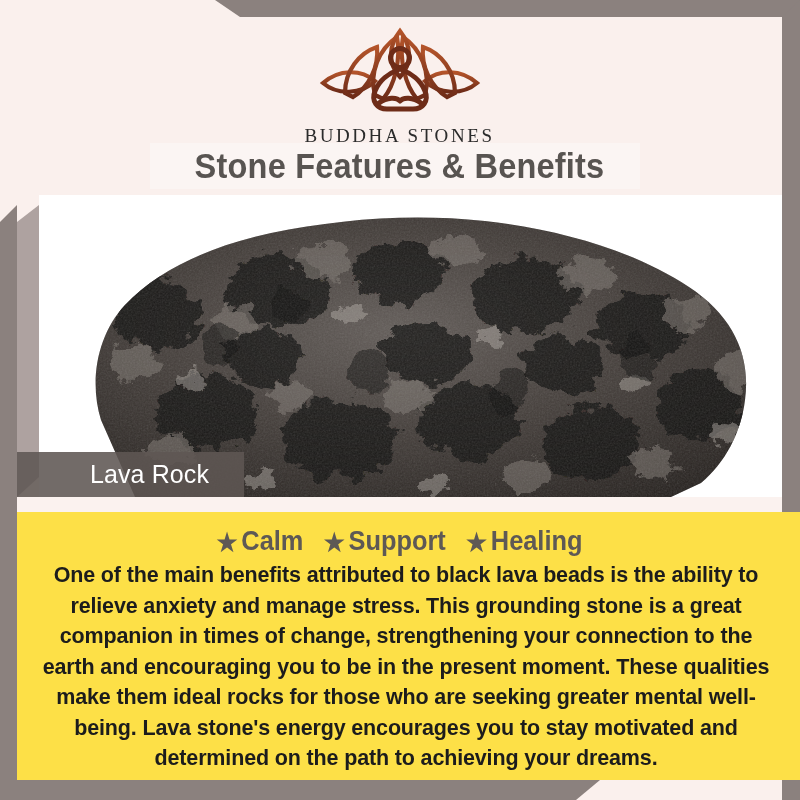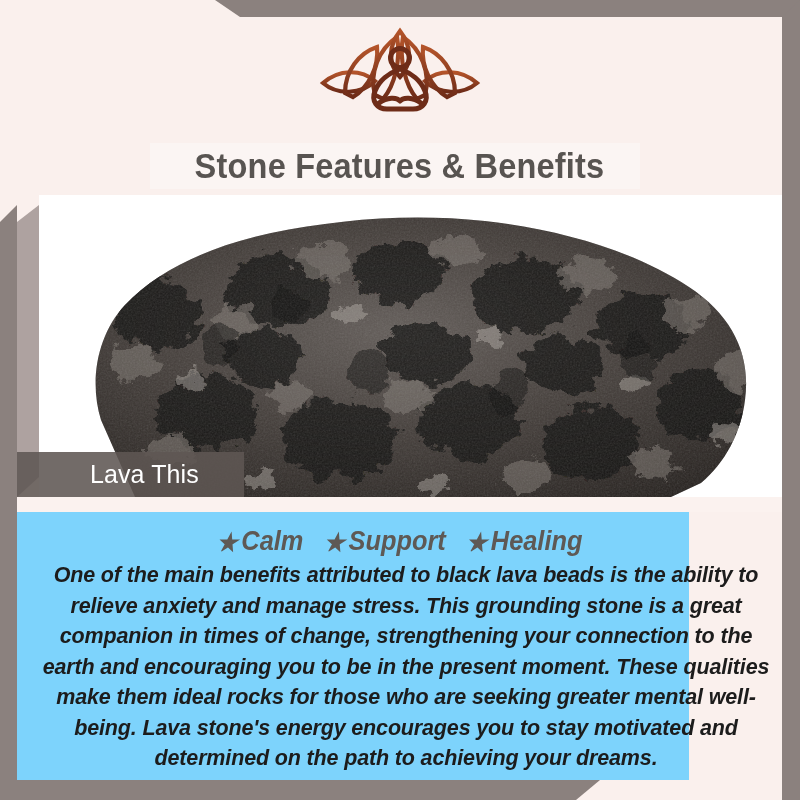--- a/index.html
+++ b/index.html
@@ -171,24 +171,23 @@
     width: 765px;
     height: 15px;
     background: #fbf2ef;
   }
 
   
   .body-card {
     position: absolute;
     left: 17px;
     top: 512px;
-    width: 672px;
+    width: 784px;
     height: 268px;
-    background: #7dd3fc;
-    font-style: italic;
+    background: #fde047;
   }
 
   .benefits {
     position: absolute;
     left: 0;
     top: 10px;
     width: 765px;
     text-align: center;
     white-space: nowrap;
     color: #5e5955;
@@ -262,20 +261,21 @@
         </g>
         <g fill="none" stroke="#6e2c18" stroke-width="5" stroke-linecap="round" stroke-linejoin="round">
 
           <circle cx="95" cy="33" r="9.5"></circle>
 
           <path d="M95,44 C84,48 74,56 70,66 C66,76 72,84 82,84 L108,84 C118,84 124,76 120,66 C116,56 106,48 95,44 Z"></path>
 
           <path d="M74,78 C82,72 92,72 95,76 C98,72 108,72 116,78"></path>
         </g>
       </svg>
+      <span class="logo-word">BUDDHA STONES</span>
     </div>
   </div>
 
   <div class="title-band"></div>
   <div class="title-text">Stone Features &amp; Benefits</div>
 
   <div class="photo">
     <svg width="743" height="302" viewBox="0 0 743 302" preserveAspectRatio="none">
       <defs>
         <radialGradient id="rockCore" cx="48%" cy="45%" r="68%">
@@ -359,21 +359,21 @@
             <ellipse cx="248" cy="110" rx="14" ry="18"></ellipse>
           </g>
         </g>
         <rect width="743" height="302" filter="url(#grain)" opacity="0.34"></rect>
         <rect width="743" height="302" fill="#2a2422" opacity="0.1"></rect>
       </g>
     </svg>
   </div>
 
   <div class="caption-bar"></div>
-  <div class="caption-text">Lava This</div>
+  <div class="caption-text">Lava Rock</div>
 
   <div class="pale-strip"></div>
 
   <div class="body-card">
     <div class="benefits">
       <span class="benefit-item">
         <span class="benefit-star">★</span><span>Calm</span>
       </span>
       <span class="benefit-item">
         <span class="benefit-star">★</span><span>Support</span>

